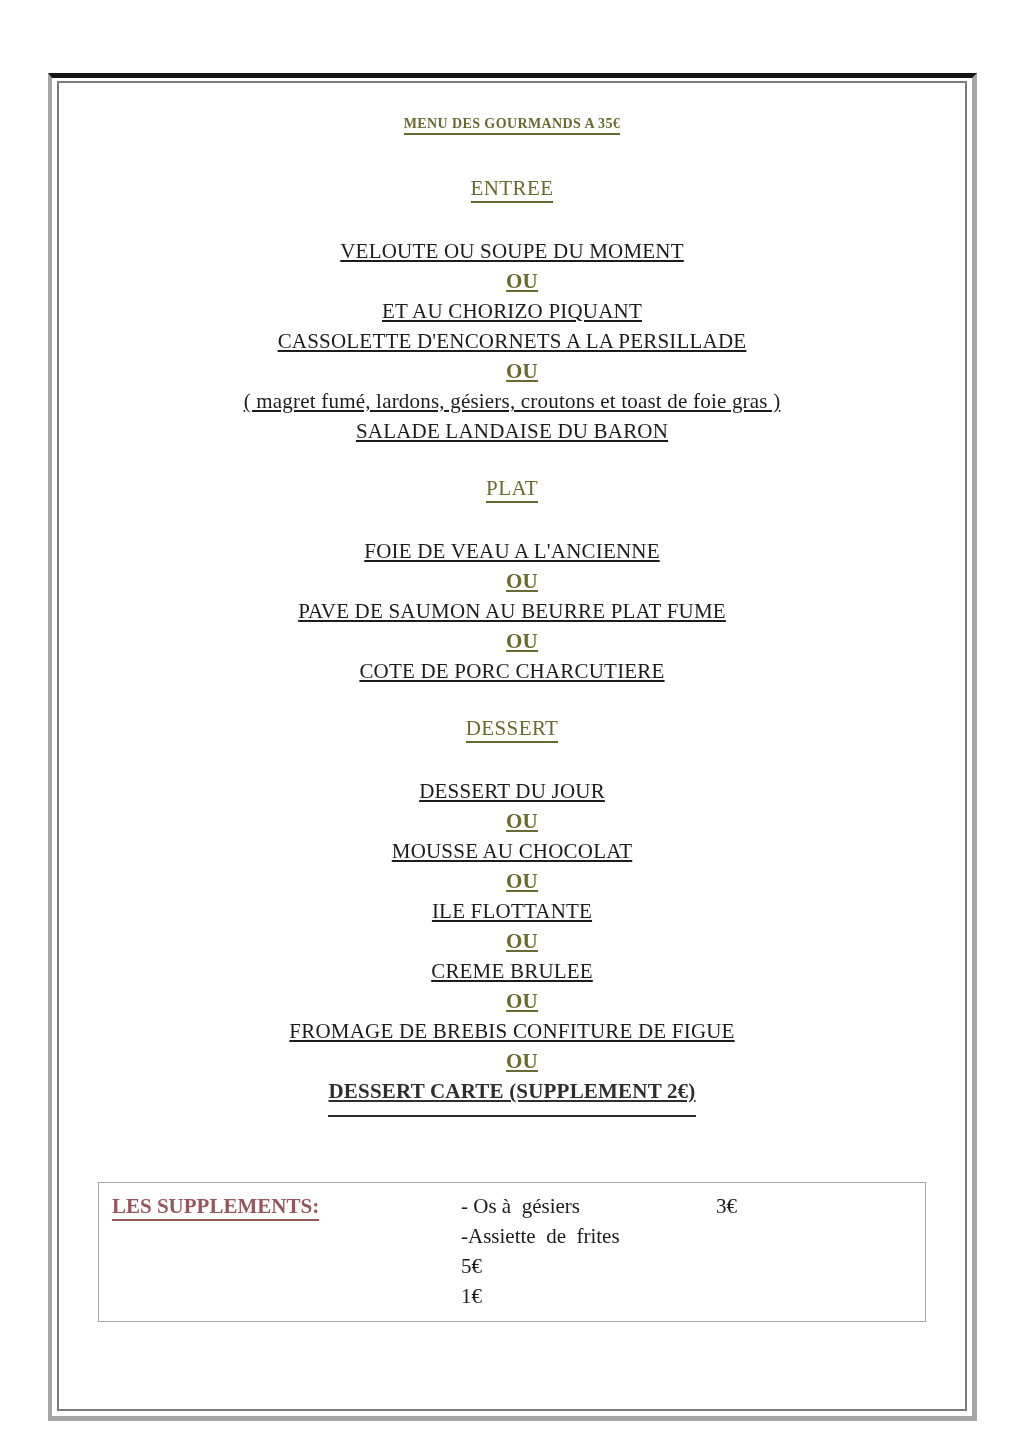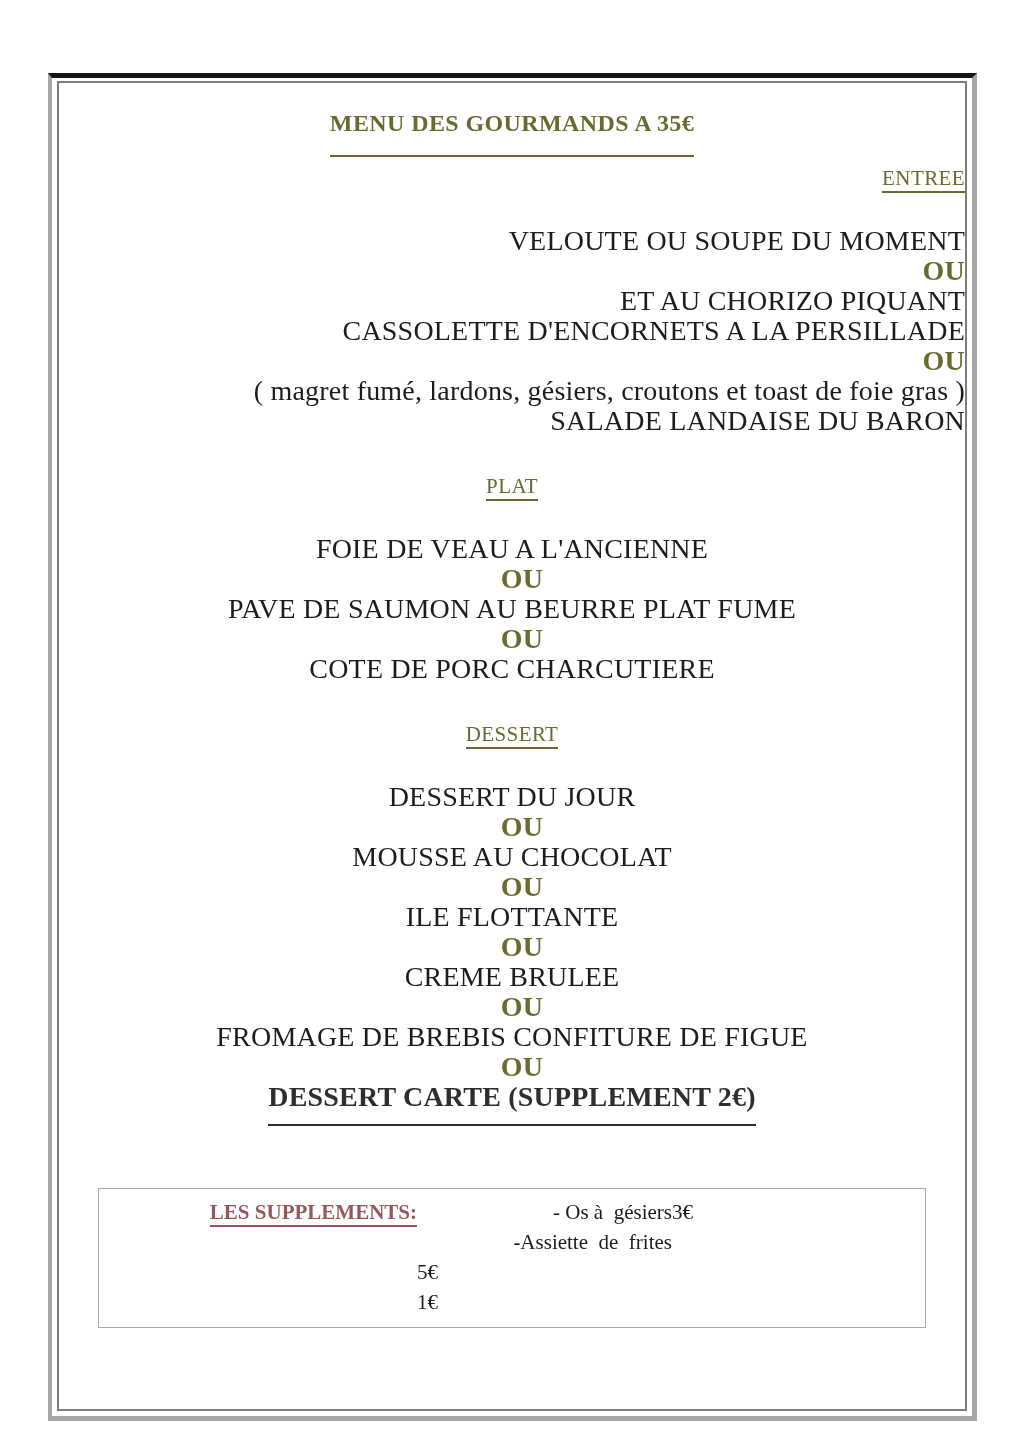--- a/index.html
+++ b/index.html
@@ -33,41 +33,42 @@
     height: calc(100% - 8px);
     border: 2px solid #7d7d7d;
   }
   .content {
     padding-top: 26px;
     text-align: center;
   }
   .title-line { line-height: 28px; }
   .title {
     color: var(--olive, #6a6a30);
-    font-size: 24px;
+    font-size: 14px;
     font-weight: 700;
     letter-spacing: 0.4px;
     border-bottom: 2px solid currentColor;
-    padding-bottom: 19px;
-  }
-  .section { margin-top: 36px; }
-  .section.first { margin-top: 24px; text-align: right; }
+    padding-bottom: 2px;
+  }
+  .section { margin-top: 28px; }
+  .section.first { margin-top: 36px; }
   .heading-line { line-height: 28px; margin-bottom: 32px; }
   .heading {
     color: var(--olive, #6a6a30);
     font-size: 21px;
     letter-spacing: 0.4px;
     border-bottom: 2px solid currentColor;
     padding-bottom: 1px;
   }
   .line {
-    font-size: 28px;
+    font-size: 21px;
     line-height: 30px;
     color: var(--ink, #1c1c1c);
     letter-spacing: 0.2px;
+    text-decoration: underline;
   }
   .line.or {
     color: var(--olive, #6a6a30);
     font-weight: 700;
     padding-left: 20px;
   }
   .line.emphasis {
     font-weight: 700;
     color: var(--emphasis, #2e2e2e);
   }
@@ -75,22 +76,23 @@
     border-bottom: 2px solid currentColor;
     padding-bottom: 12px;
   }
   .supp-box {
     box-sizing: border-box;
     width: 828px;
     margin: 76px auto 0 auto;
     border: 1px solid #a9a9a9;
     padding: 8px 0 10px 0;
     display: flex;
-    text-align: right;
+    text-align: left;
     background: #ffffff;
+    gap: 44px;
   }
   .supp-label-col {
     box-sizing: border-box;
     width: 318px;
     padding-left: 13px;
     line-height: 30px;
   }
   .supp-label {
     color: var(--maroon, #97565b);
     font-size: 21px;

